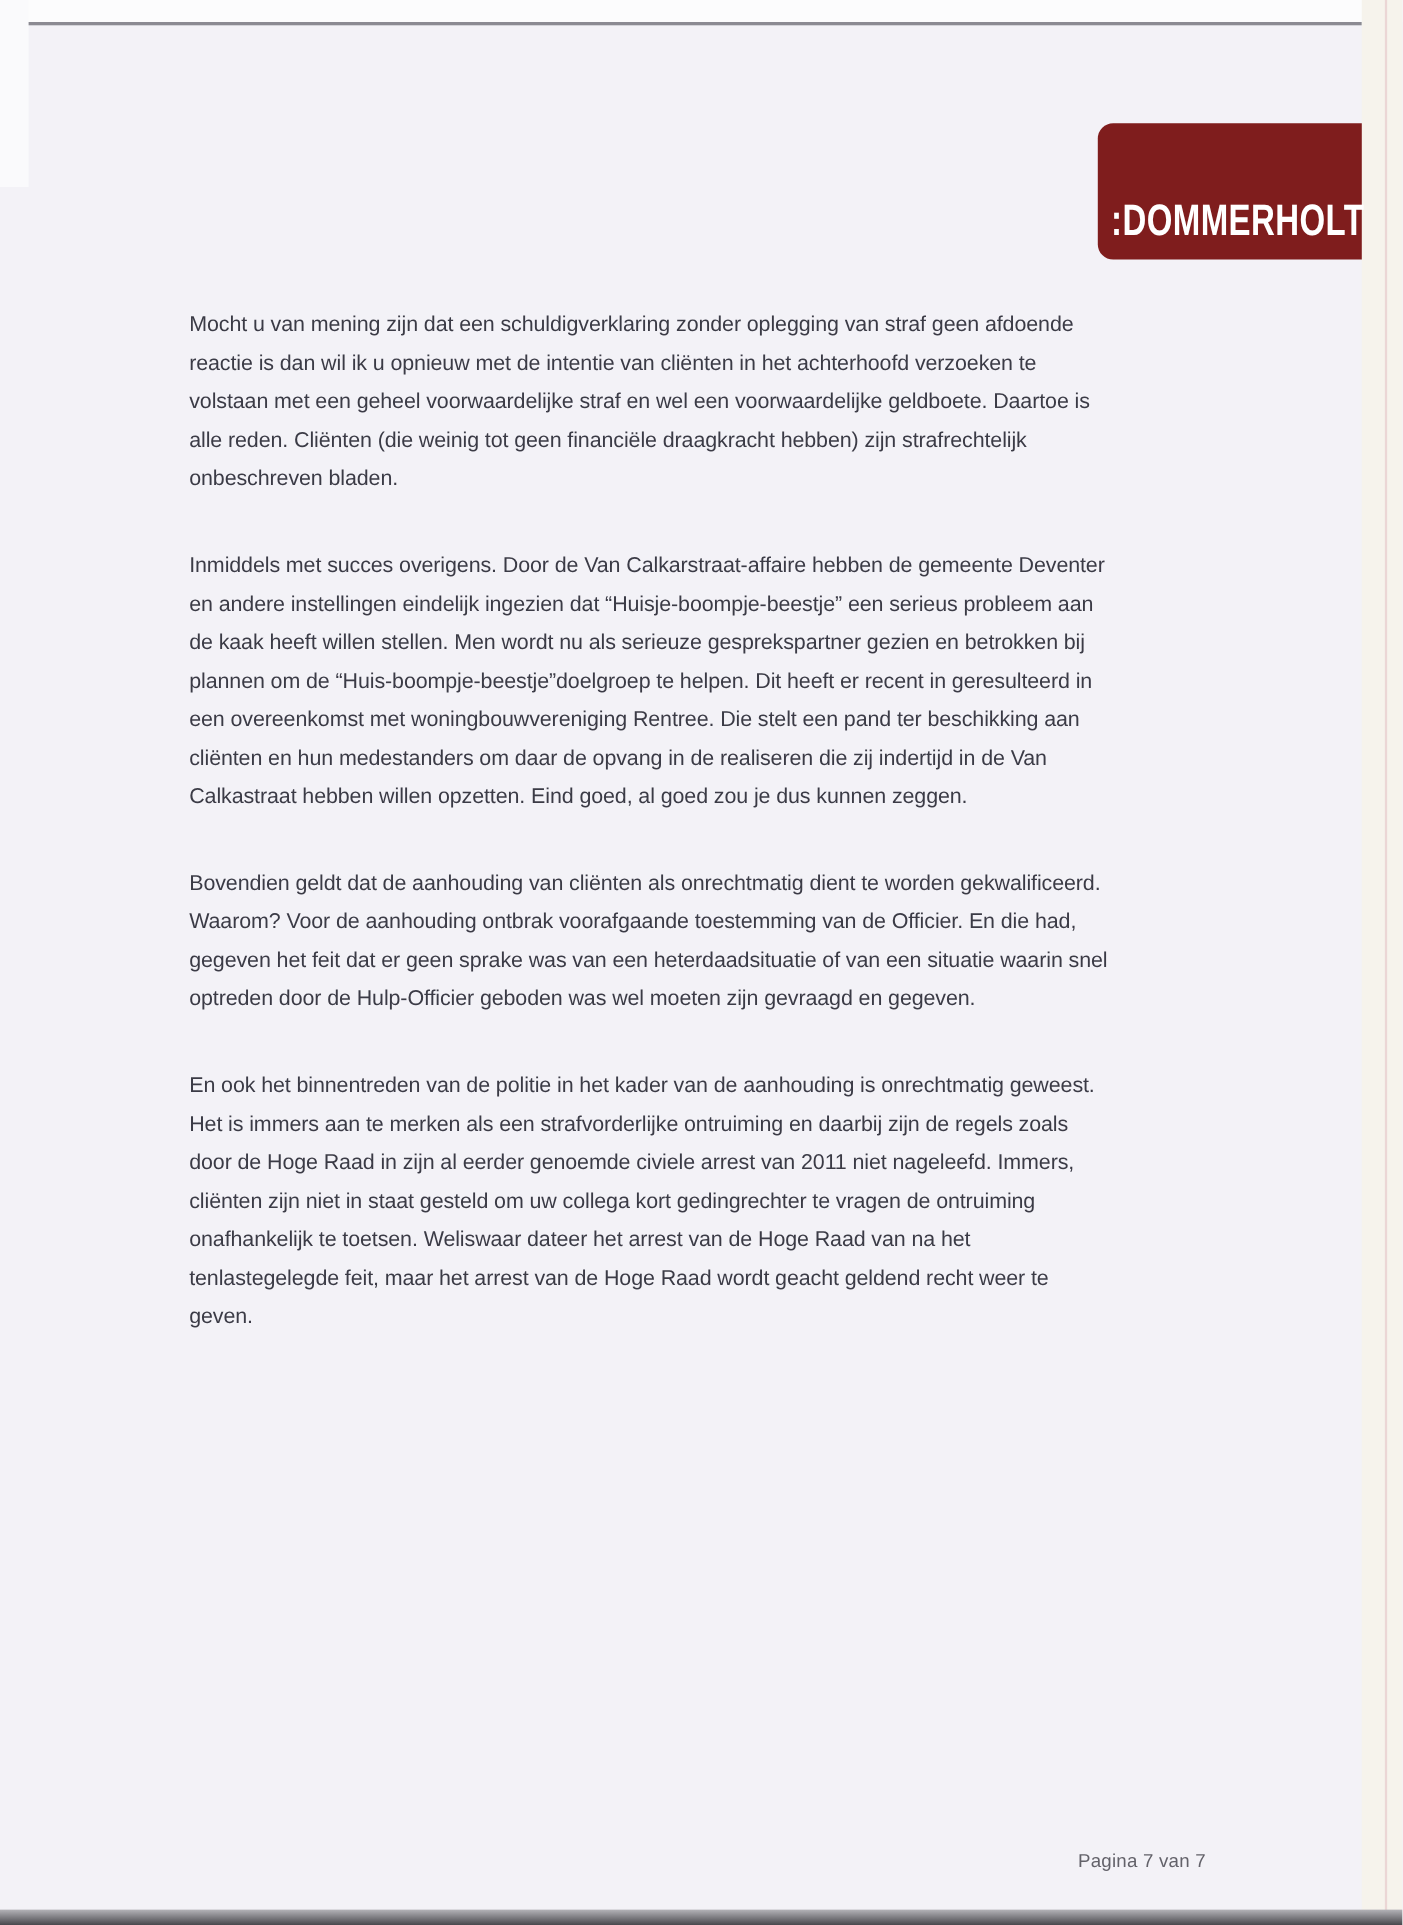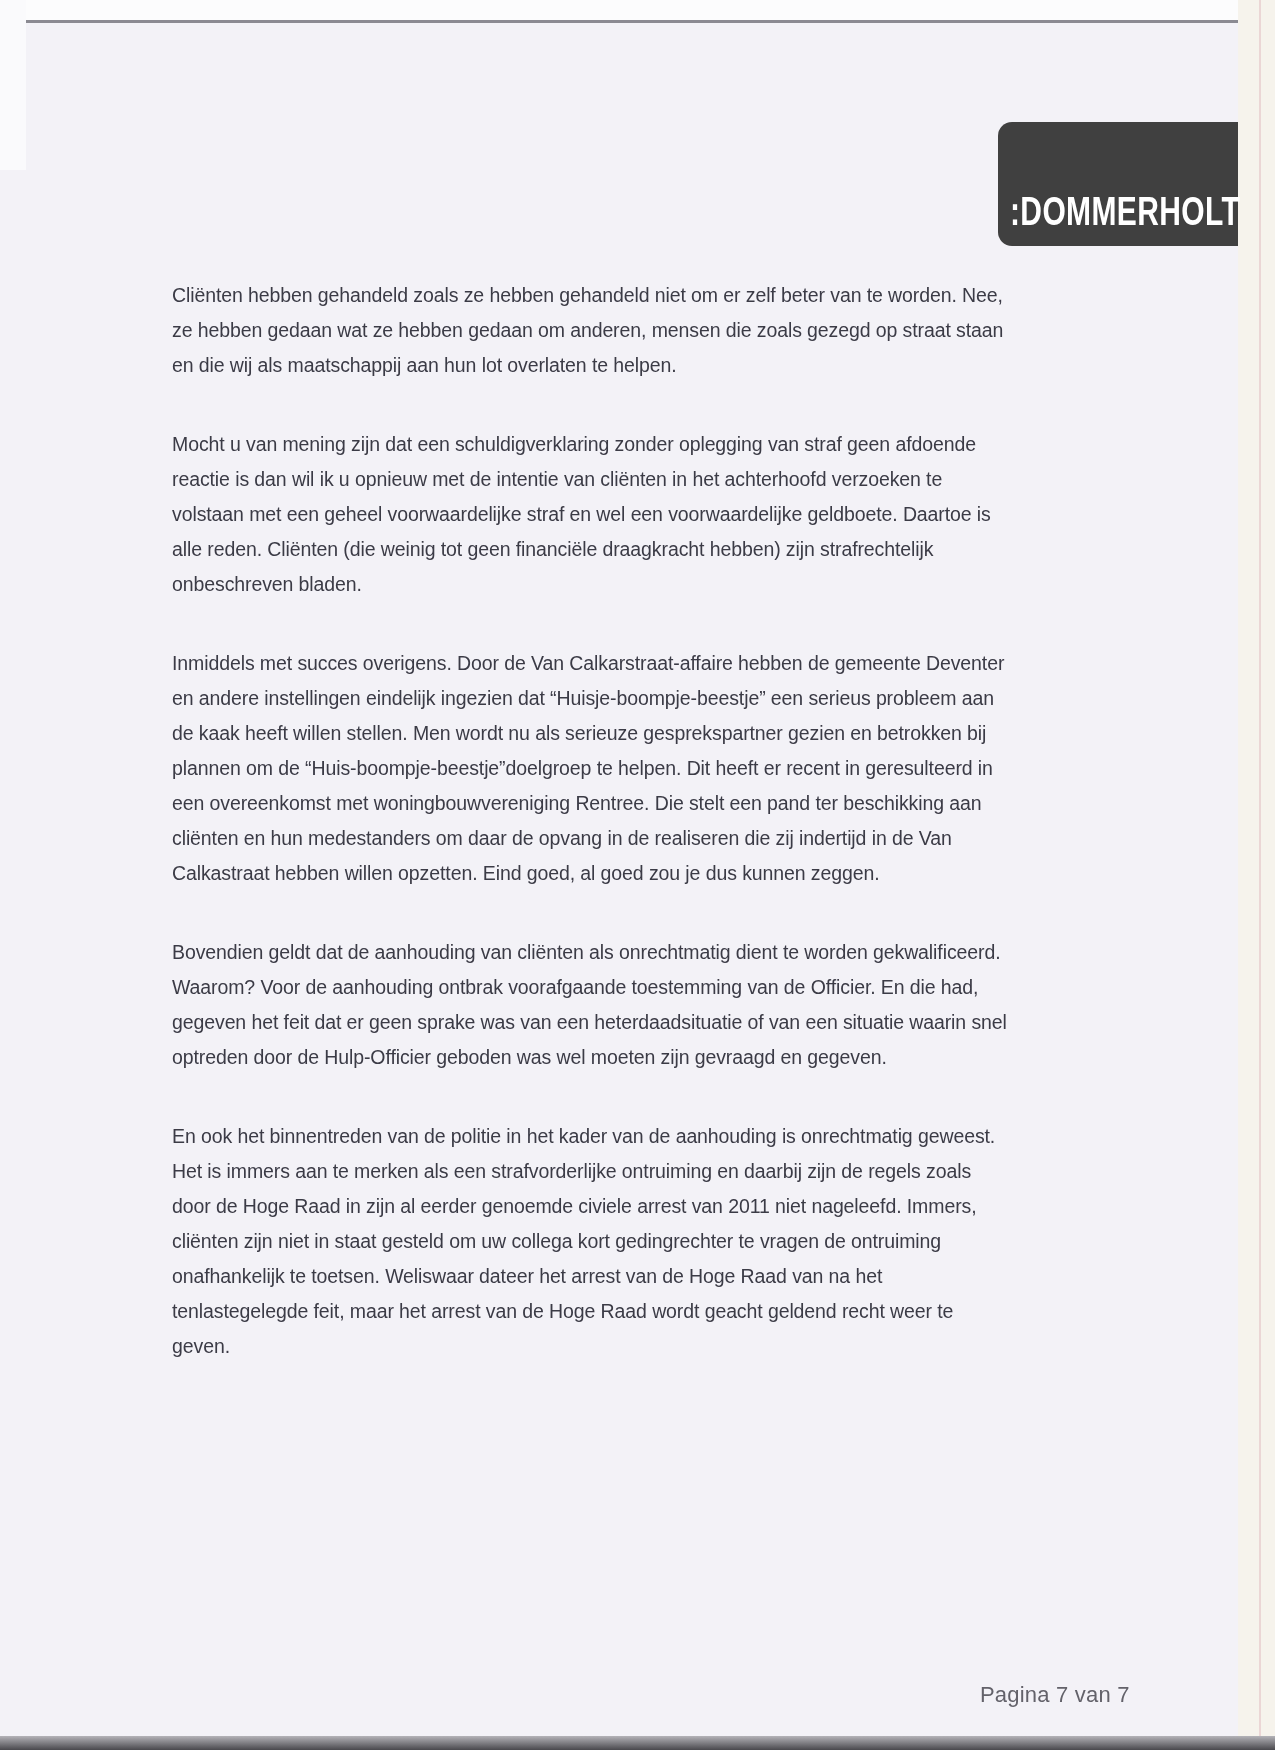--- a/index.html
+++ b/index.html
@@ -16,23 +16,23 @@
   .scan-top-line    { position: absolute; top: 20px; left: 0; width: 1238px; height: 3px; background: #8b8a92; }
   .scan-left-patch  { position: absolute; top: 0; left: 0; width: 26px; height: 170px; background: #fafafc; }
   .scan-right-strip { position: absolute; top: 0; right: 0; width: 37px; height: 1750px; background: #f6f3ec; }
   .scan-pink-line   { position: absolute; top: 0; left: 1259px; width: 2px; height: 1750px; background: rgba(210,150,160,0.30); }
   .scan-bottom-band { position: absolute; bottom: 0; left: 0; width: 1275px; height: 14px;
                       background: linear-gradient(#b4b3b8, #49484d); }
 
   
   .logo {
     position: absolute;
-    left: 998px; top: 122px;
+    left: 998px; top: 112px;
     width: 240px; height: 124px;
-    background: #404040;
+    background: #7f1d1d;
     border-radius: 14px 0 0 14px;
   }
   .logo-text {
     position: absolute;
     left: 12px; bottom: 12px;
     color: #ffffff;
     font-weight: 700;
     font-size: 40px;
     letter-spacing: 0.5px;
     white-space: nowrap;
@@ -53,43 +53,40 @@
   .letter-body p {
     margin: 0 0 44px 0;
     white-space: pre-line;
   }
 
   
   .page-footer {
     position: absolute;
     left: 980px; top: 1682px;
     color: #63626a;
-    font-size: 22px;
+    font-size: 17px;
     letter-spacing: 0.2px;
     text-align: right;
   }
 </style>
 </head>
 <body>
 
 <div class="scan-top-white"></div>
 <div class="scan-top-line"></div>
 <div class="scan-left-patch"></div>
 <div class="scan-right-strip"></div>
 <div class="scan-pink-line"></div>
 <div class="scan-bottom-band"></div>
 
 <div class="logo">
   <span class="logo-text">:DOMMERHOLT</span>
 </div>
 
 <div class="letter-body">
-  <p>Cliënten hebben gehandeld zoals ze hebben gehandeld niet om er zelf beter van te worden. Nee,
-ze hebben gedaan wat ze hebben gedaan om anderen, mensen die zoals gezegd op straat staan
-en die wij als maatschappij aan hun lot overlaten te helpen.</p>
   <p>Mocht u van mening zijn dat een schuldigverklaring zonder oplegging van straf geen afdoende
 reactie is dan wil ik u opnieuw met de intentie van cliënten in het achterhoofd verzoeken te
 volstaan met een geheel voorwaardelijke straf en wel een voorwaardelijke geldboete. Daartoe is
 alle reden. Cliënten (die weinig tot geen financiële draagkracht hebben) zijn strafrechtelijk
 onbeschreven bladen.</p>
   <p>Inmiddels met succes overigens. Door de Van Calkarstraat-affaire hebben de gemeente Deventer
 en andere instellingen eindelijk ingezien dat “Huisje-boompje-beestje” een serieus probleem aan
 de kaak heeft willen stellen. Men wordt nu als serieuze gesprekspartner gezien en betrokken bij
 plannen om de “Huis-boompje-beestje”doelgroep te helpen. Dit heeft er recent in geresulteerd in
 een overeenkomst met woningbouwvereniging Rentree. Die stelt een pand ter beschikking aan

